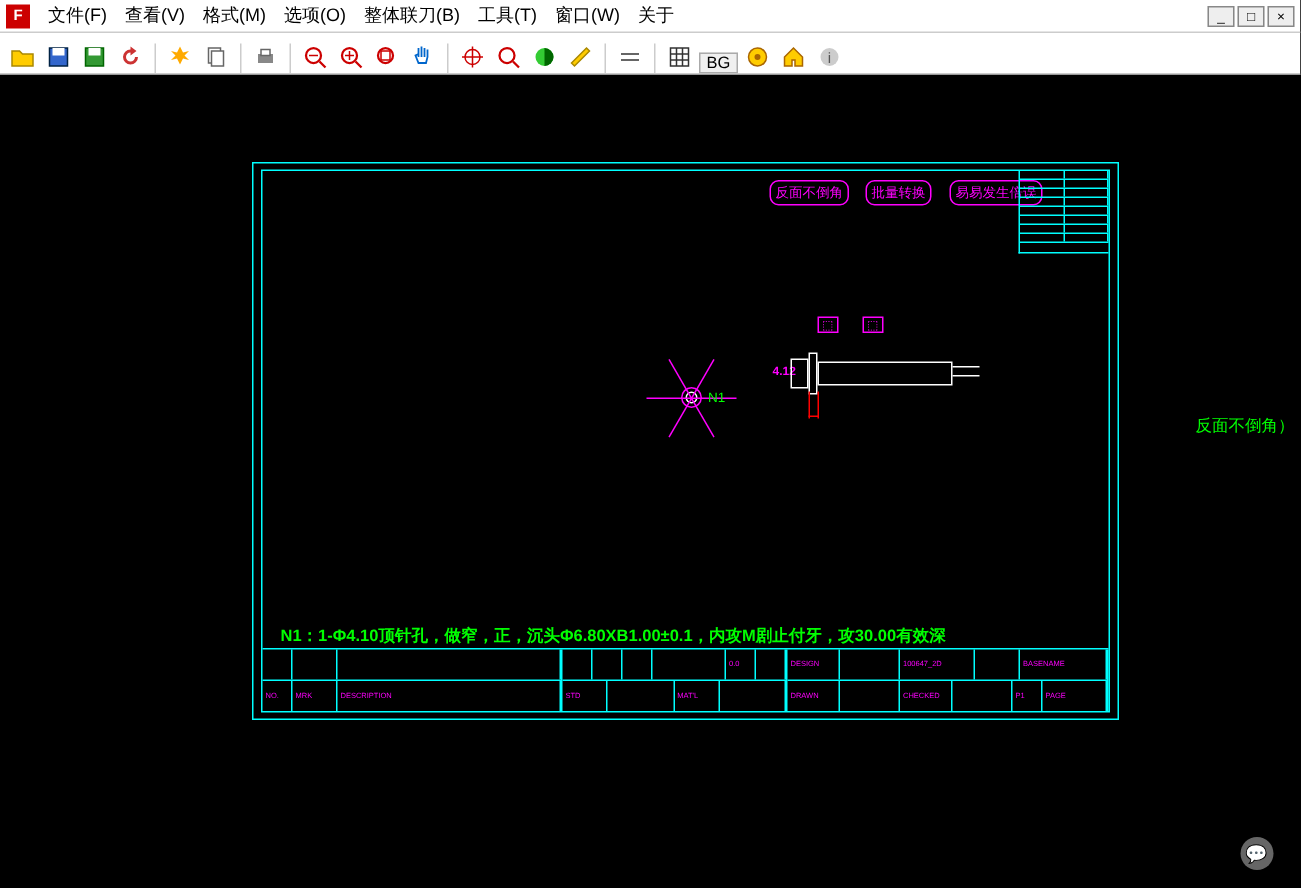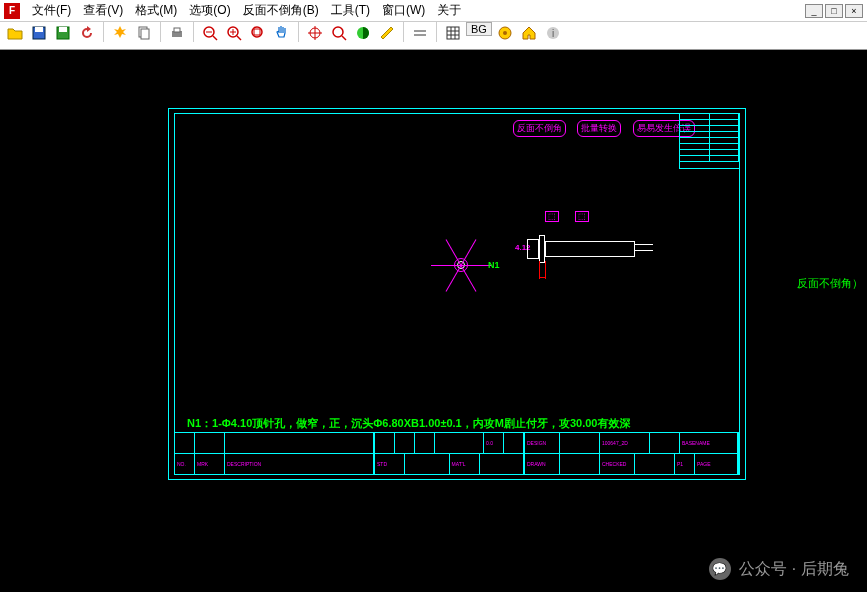--- a/index.html
+++ b/index.html
@@ -2,21 +2,21 @@
 <html><head>
 <meta charset="utf-8">
 <style>
 * { margin: 0; padding: 0; box-sizing: border-box; }
 body { width: 867px; height: 592px; background: #000; font-family: "Microsoft YaHei", sans-serif; overflow: hidden; position: relative; }
 .menubar { background: #fff; height: 22px; display: flex; align-items: center; padding: 0 4px; font-size: 12px; color: #000; border-bottom: 1px solid #ccc; }
 .app-icon { width: 16px; height: 16px; background: #c00; margin-right: 6px; display: flex; align-items: center; justify-content: center; color: #fff; font-size: 10px; font-weight: bold; }
 .menu-item { padding: 0 6px; cursor: pointer; }
 .menu-spacer { flex: 1; }
 .win-btn { width: 18px; height: 14px; border: 1px solid #888; margin-left: 2px; font-size: 9px; text-align: center; line-height: 12px; cursor: pointer; background: #eee; }
-.toolbar { background: #fff; height: 28px; display: flex; align-items: flex-start; padding: 0 4px; gap: 2px; border-bottom: 1px solid #999; }
+.toolbar { background: #fff; height: 28px; display: flex; align-items: flex-end; padding: 0 4px; gap: 2px; border-bottom: 1px solid #999; }
 .tb-btn { width: 22px; height: 22px; display: flex; align-items: center; justify-content: center; cursor: pointer; font-size: 14px; border: 1px solid transparent; }
 .tb-sep { width: 1px; height: 20px; background: #ccc; margin: 0 3px; }
 .tb-text { font-size: 11px; padding: 0 4px; cursor: pointer; border: 1px solid #aaa; background: #f0f0f0; }
 .canvas { position: relative; width: 867px; height: 542px; background: #000; }
 .drawing-frame { position: absolute; left: 168px; top: 58px; width: 578px; height: 372px; border: 1px solid #0ff; }
 .inner-frame { position: absolute; left: 5px; top: 4px; right: 5px; bottom: 4px; border: 1px solid #0ff; }
 .note-box { position: absolute; border: 1px solid #f0f; color: #f0f; font-size: 9px; padding: 1px 3px; border-radius: 6px; }
 .title-block { position: absolute; right: 0; top: 0; width: 60px; height: 55px; border-left: 1px solid #0ff; border-bottom: 1px solid #0ff; }
 .title-block .row { height: 6px; border-bottom: 1px solid #0ff; display: flex; }
 .title-block .cell { border-right: 1px solid #0ff; flex: 1; font-size: 4px; color: #0ff; }
@@ -42,21 +42,21 @@
 </style>
 </head>
 <body>
 
 <div class="menubar">
   <div class="app-icon">F</div>
   <div class="menu-item">文件(F)</div>
   <div class="menu-item">查看(V)</div>
   <div class="menu-item">格式(M)</div>
   <div class="menu-item">选项(O)</div>
-  <div class="menu-item">反面不倒角(B)</div>
+  <div class="menu-item">整体联刀(B)</div>
   <div class="menu-item">工具(T)</div>
   <div class="menu-item">窗口(W)</div>
   <div class="menu-item">关于</div>
   <div class="menu-spacer"></div>
   <div class="win-btn">_</div>
   <div class="win-btn">□</div>
   <div class="win-btn">×</div>
 </div>
 
 <div class="toolbar">
@@ -235,21 +235,21 @@
 
       <div class="star-part">
         <div class="circ" style="left:24px;top:24px;width:14px;height:14px;border-color:#f0f;"></div>
         <div class="circ" style="left:27px;top:27px;width:8px;height:8px;border-color:#fff;"></div>
         <div class="star-line" style="left:31px;top:31px;transform:rotate(0deg);"></div>
         <div class="star-line" style="left:31px;top:31px;transform:rotate(60deg);"></div>
         <div class="star-line" style="left:31px;top:31px;transform:rotate(120deg);"></div>
         <div class="star-line" style="left:31px;top:31px;transform:rotate(180deg);"></div>
         <div class="star-line" style="left:31px;top:31px;transform:rotate(240deg);"></div>
         <div class="star-line" style="left:31px;top:31px;transform:rotate(300deg);"></div>
-        <div class="dim-text" style="left:58px;top:26px;color:#0f0;font-size:9px;font-weight:bold;">N1</div>
+        <div class="dim-text" style="left:42px;top:26px;color:#0f0;font-size:9px;font-weight:normal;">N1</div>
       </div>
 
       <div class="shaft-part" style="width:130px;height:60px;">
         <div class="dim-text" style="left:-10px;top:14px;font-weight:bold;">4.12</div>
         <div style="position:absolute;left:2px;top:10px;width:12px;height:20px;border:1px solid #fff;"></div>
         <div style="position:absolute;left:14px;top:6px;width:6px;height:28px;border:1px solid #fff;"></div>
         <div style="position:absolute;left:20px;top:12px;width:90px;height:16px;border:1px solid #fff;"></div>
         <div style="position:absolute;left:110px;top:15px;width:18px;height:4px;border-top:1px solid #fff;"></div>
         <div style="position:absolute;left:110px;top:21px;width:18px;height:4px;border-top:1px solid #fff;"></div>
         <div class="red-line" style="left:14px;top:32px;width:1px;height:18px;"></div>
@@ -309,15 +309,14 @@
         </div>
       </div>
     </div>
   </div>
 
   <div class="side-note">反面不倒角）</div>
 
 
   <div class="watermark">
     <div class="wm-icon">💬</div>
-    <span>公众号 · 后期兔</span>
   </div>
 </div>
 
 </body></html>

